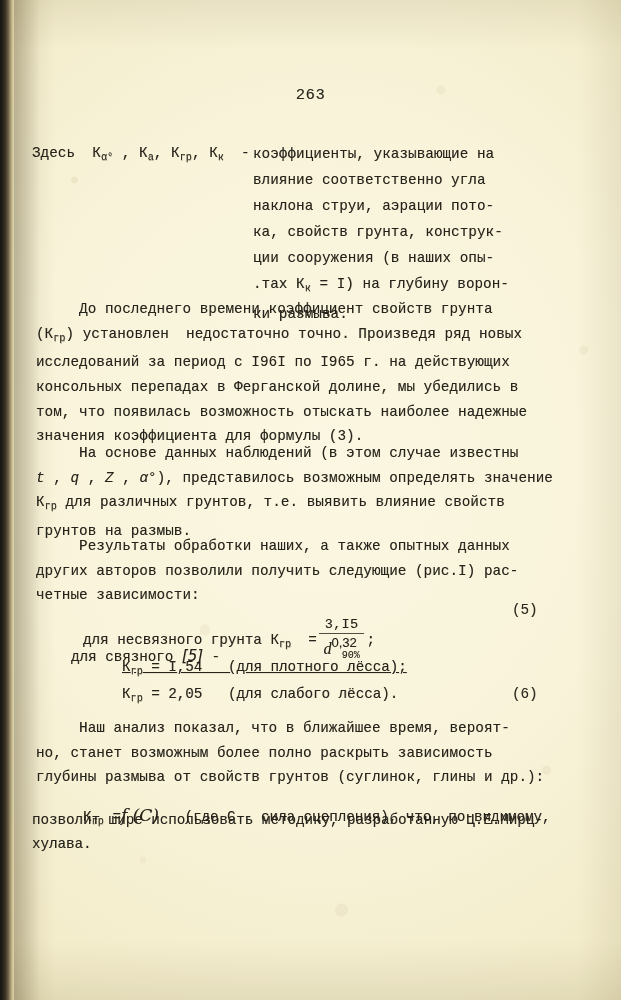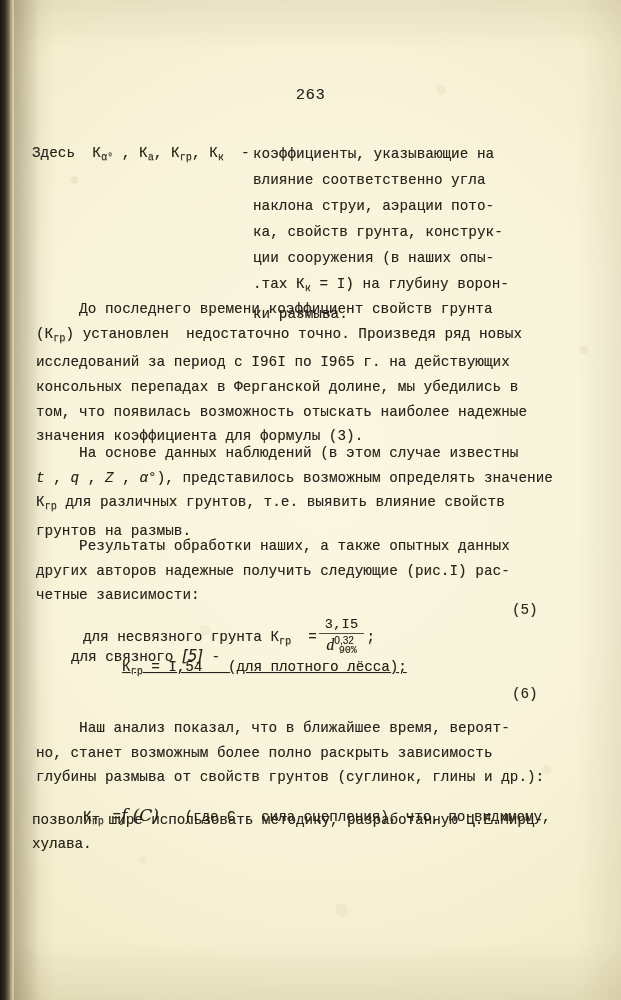--- a/index.html
+++ b/index.html
@@ -157,21 +157,21 @@
     opacity: .82;
   }
   .frac .den {
     display: block;
     font-size: 13.4px;
     padding-top: 1px;
     font-family: "Liberation Serif", "DejaVu Serif", serif;
     font-style: italic;
   }
   .den .dsym { font-size: 16px; }
-  .den .ex   { font-size: 10px; vertical-align: .55em; letter-spacing: 0; font-style: normal;
+  .den .ex   { font-size: 13px; vertical-align: .55em; letter-spacing: 0; font-style: normal;
                font-family: "Liberation Sans", sans-serif; }
   .den .ix   { font-size: 10px; vertical-align: -.35em; letter-spacing: 0; font-style: normal;
                font-family: Liberation Mono, monospace; margin-left: -15px; text-align: right; }
   .hand-br {
     font-family: "DejaVu Sans", sans-serif;
     font-style: italic;
     font-size: 15px;
   }
   .hand-f {
     font-family: "DejaVu Serif", serif;
@@ -208,33 +208,34 @@
 консольных перепадах в Ферганской долине, мы убедились в
 том, что появилась возможность отыскать наиболее надежные
 значения коэффициента для формулы (3).</div>
 
     <div class="block para p2">     На основе данных наблюдений (в этом случае известны
 <i>t</i> , <i>q</i> , <i>Z</i> , <i>α°</i>), представилось возможным определять значение
 К<sub>гр</sub> для различных грунтов, т.е. выявить влияние свойств
 грунтов на размыв.</div>
 
     <div class="block para p3">     Результаты обработки наших, а также опытных данных
-других авторов надежные получить следующие (рис.I) рас-
+других авторов позволили получить следующие (рис.I) рас-
 четные зависимости:</div>
 
     <div class="eqline eq5-lead">
       <span>для несвязного грунта К<sub>гр</sub>  =</span><span class="frac"><span class="num">3,I5</span><span class="bar"></span><span class="den"><span class="dsym">d</span><span class="ex">0,32</span><span class="ix">90%</span></span></span><span>;</span>
     </div>
     <div class="eq-tag tag5">(5)</div>
 
     <div class="eqline connected-lead">
       <span>для связного </span><span class="hand-br">[5]</span><span> -</span>
     </div>
 
     <div class="eqline eq6a">К<sub>гр</sub> = I,54   (для плотного лёсса);</div>
+    <div class="eqline eq6b">К<sub>гр</sub> = 2,05   (для слабого лёсса).</div>
     <div class="eq-tag tag6">(6)</div>
 
     <div class="block para p4">     Наш анализ показал, что в ближайшее время, вероят-
 но, станет возможным более полно раскрыть зависимость
 глубины размыва от свойств грунтов (суглинок, глины и др.):</div>
 
     <div class="eqline final-a">
       <span>К<sub>гр</sub> =</span><span class="hand-f">f (C)</span><span>   (где С - сила сцепления), что, по-видимому,</span>
     </div>
     <div class="eqline final-b">позволит шире использовать методику, разработанную Ц.Е.Мирц-</div>

